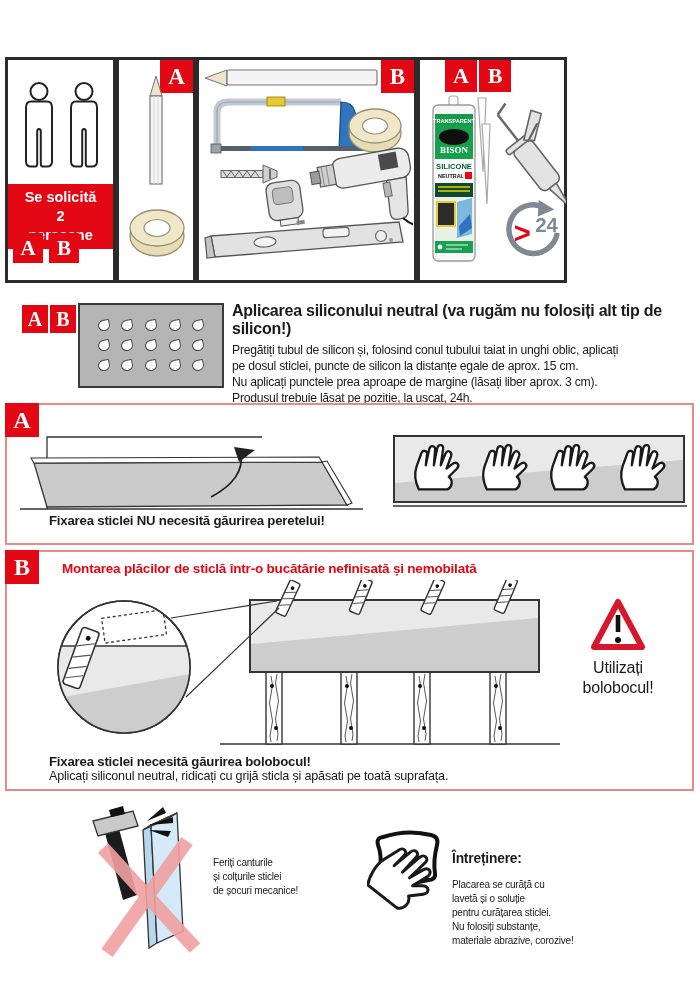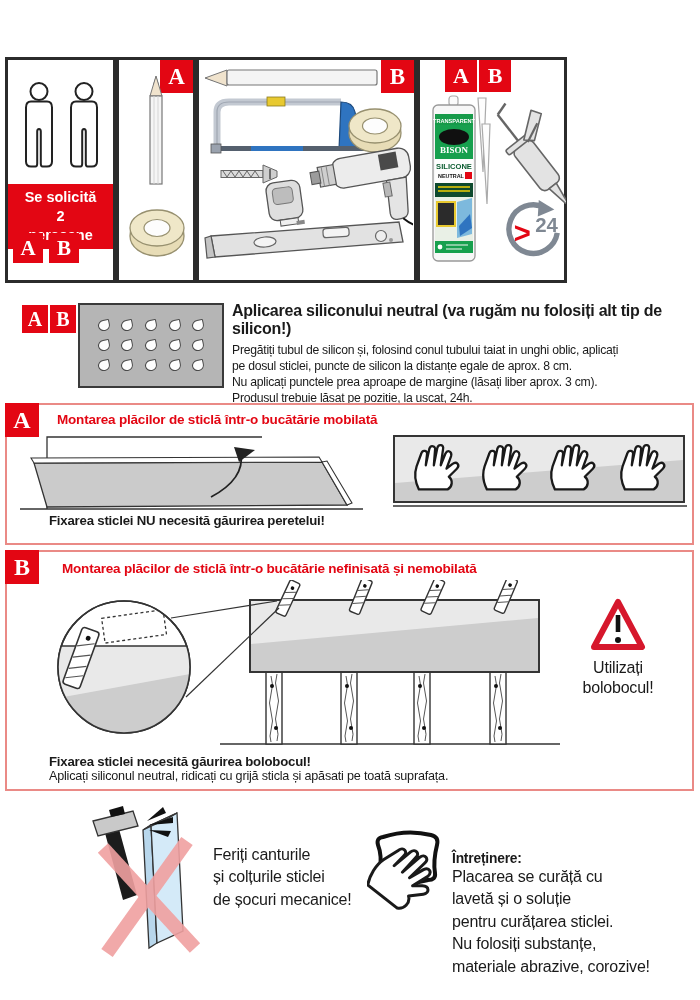--- a/index.html
+++ b/index.html
@@ -19,21 +19,21 @@
   .persons-banner{position:absolute;left:0;right:0;background:#e30613;color:#fff;font-weight:bold;
                   font-size:14.5px;text-align:center;line-height:1.32;padding:4px 16px;}
   .app-title{font-weight:bold;font-size:16px;letter-spacing:-0.25px;margin-bottom:4px;}
   .app-body{font-size:12.2px;letter-spacing:-0.25px;line-height:1.32;}
   .dots-panel{position:absolute;background:#b5b5b5;border:2px solid #3a3a3a;box-sizing:border-box;
               display:grid;grid-template-columns:repeat(5,1fr);align-items:center;justify-items:center;
               padding:10px 12px;}
   .dot{width:10px;height:9px;background:#fdfdfd;border:1px solid #4a4a4a;
        border-radius:50% 8% 50% 50%;transform:rotate(-12deg);}
   .warn-text{font-size:16px;text-align:center;letter-spacing:-0.2px;line-height:1.25;}
-  .foot-text{font-size:16px;letter-spacing:-0.2px;line-height:1.4;}
+  .foot-text{font-size:10px;letter-spacing:-0.2px;line-height:1.4;margin-top:12px;}
   .maint-title{font-weight:bold;font-size:13.8px;letter-spacing:-0.2px;margin-top:24px;}
   svg{display:block;}
 </style>
 </head>
 <body>
 
 <div class="page">
 
   <svg width="0" height="0" style="position:absolute">
     <defs>
@@ -229,28 +229,27 @@
       <div class="dot"></div>
     <div class="dot"></div>
       <div class="dot"></div>
       <div class="dot"></div>
       <div class="dot"></div>
       <div class="dot"></div>
   </div>
   <div class="abs" style="left:232px;top:302px;width:462px;">
     <div class="app-title">Aplicarea siliconului neutral (va rugăm nu folosiți alt tip de silicon!)</div>
     <div class="app-body pre">Pregătiți tubul de silicon și, folosind conul tubului taiat in unghi oblic, aplicați
-pe dosul sticlei, puncte de silicon la distanțe egale de aprox. 8 cm.
+pe dosul sticlei, puncte de silicon la distanțe egale de aprox. 15 cm.
 Nu aplicați punctele prea aproape de margine (lăsați liber aprox. 3 cm).
 Produsul trebuie lăsat pe poziție, la uscat, 24h.</div>
   </div>
 
   <div class="sec" style="left:5px;top:403px;width:689px;height:142px;">
     <div class="badge abs" style="left:-2px;top:-2px;width:34px;height:34px;font-size:24px;">A</div>
-    <div class="sec-title abs" style="left:50px;top:7px;">Montarea plăcilor de sticlă într-o bucătărie mobilată</div>
     <svg class="abs" style="left:8px;top:26px;" width="352" height="88" viewBox="0 0 352 88">
       <polyline points="32,78 32,6 247,6" fill="none" stroke="#333" stroke-width="1.3"></polyline>
       <line x1="5" y1="78" x2="348" y2="78" stroke="#333" stroke-width="1.6"></line>
       <polygon points="19,32 307,31 332,74 32,76" fill="#cbcbcb" stroke="#333" stroke-width="1.3"></polygon>
       <polygon points="16,27 304,26 307,31 19,32" fill="#fff" stroke="#333" stroke-width="1.1"></polygon>
       <polygon points="307,31 312,30 337,72 332,74" fill="#fff" stroke="#333" stroke-width="1.1"></polygon>
       <path d="M 196,66 Q 230,48 226,22" fill="none" stroke="#222" stroke-width="1.8"></path>
       <polygon points="219,16 240,19 224,31" fill="#222"></polygon>
     </svg>
     <svg class="abs" style="left:386px;top:30px;" width="294" height="76" viewBox="0 0 294 76">

